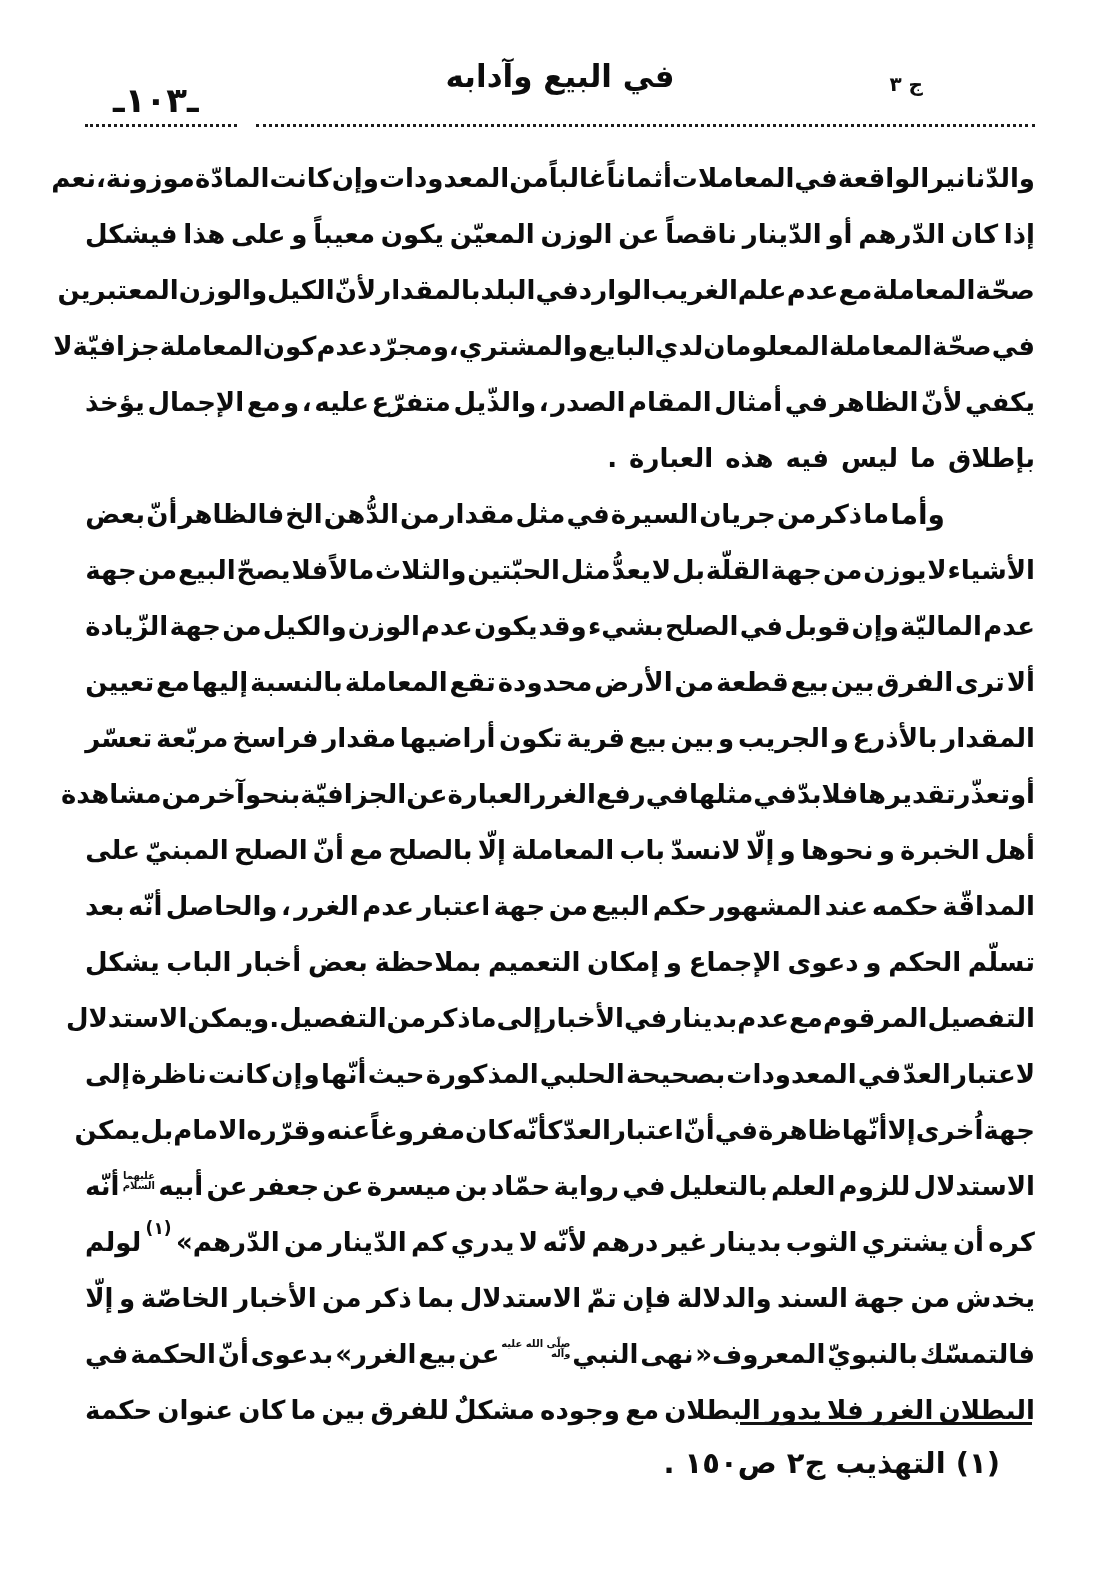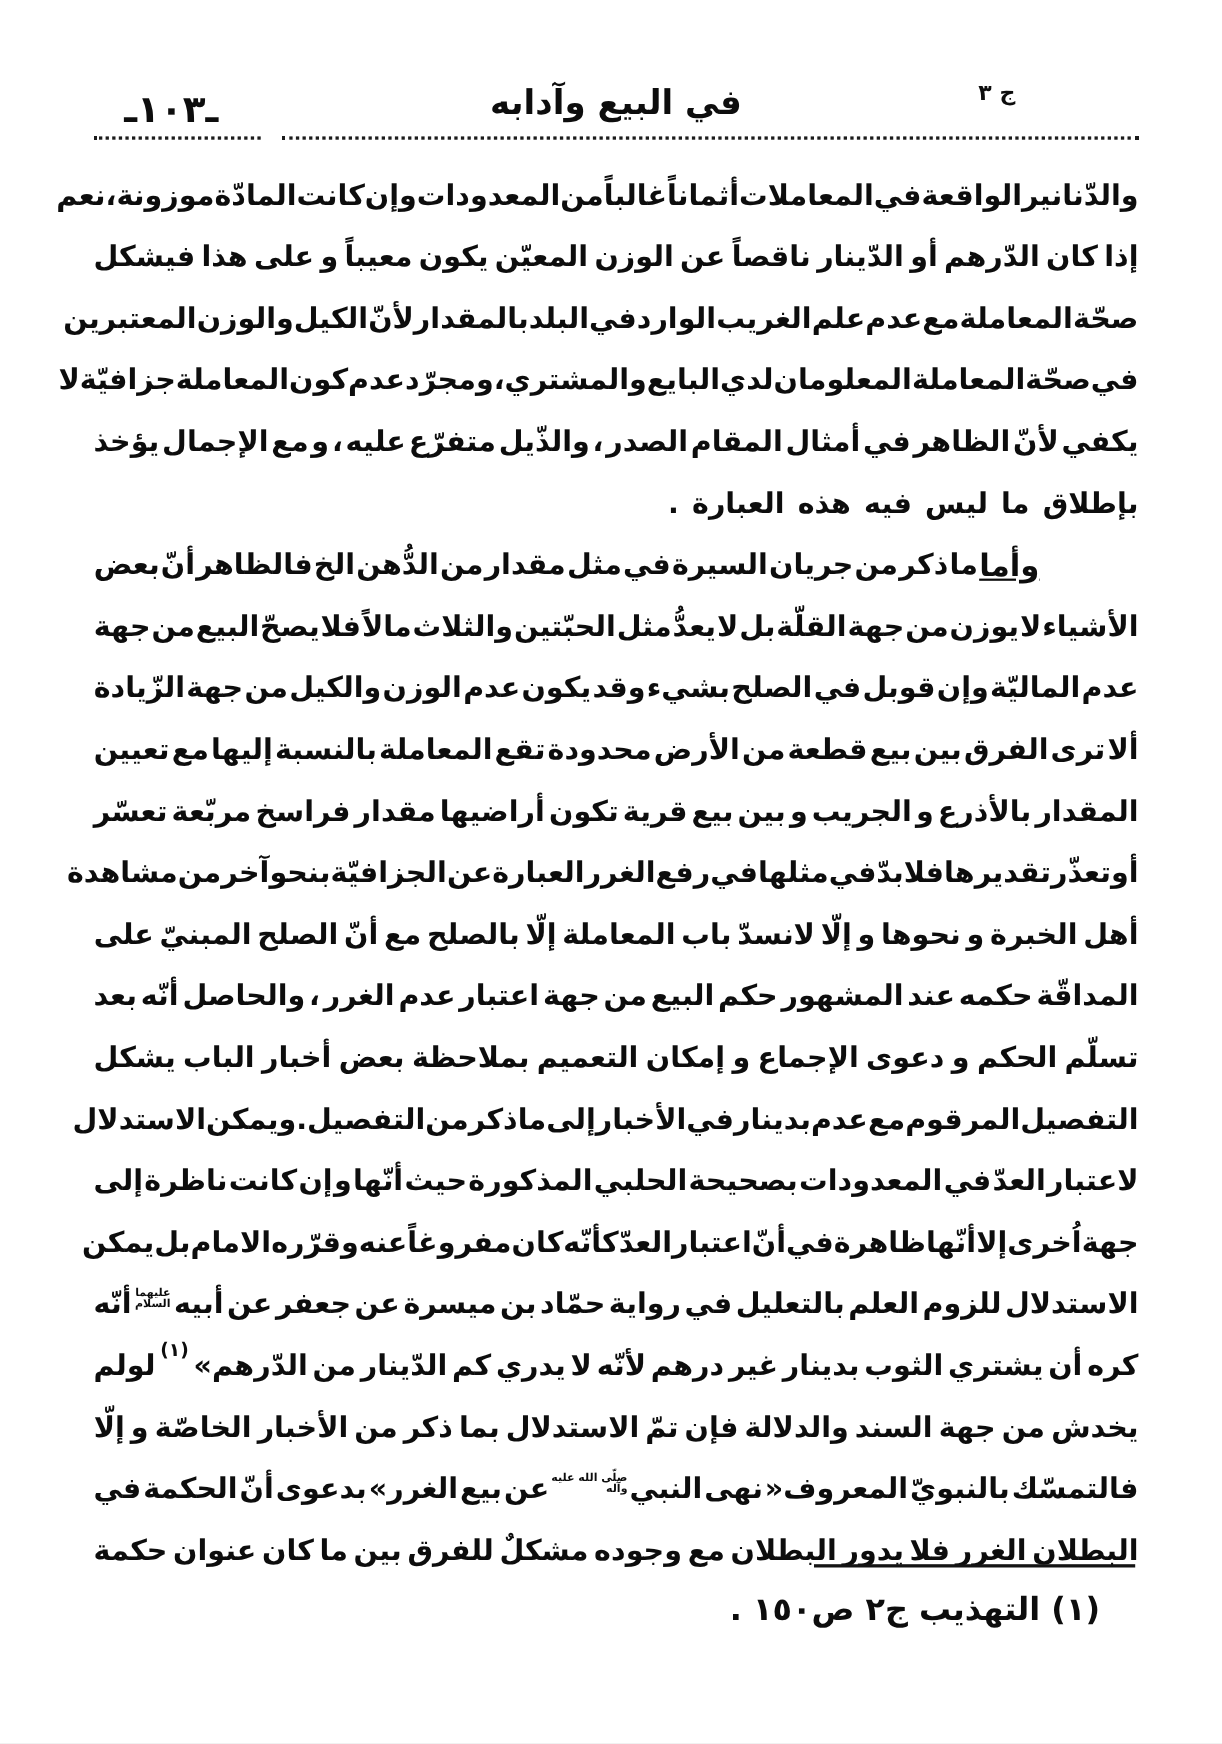--- a/index.html
+++ b/index.html
@@ -15,21 +15,21 @@
     overflow: hidden;
   }
   
   .header { position: absolute; top: 58px; left: 85px; right: 76px; height: 62px; }
   .volume {
     position: absolute; right: 112px; top: 14px;
     font-size: 20px; font-weight: bold; letter-spacing: 4px;
   }
   .title {
     position: absolute; left: 0; right: 0; top: 0;
-    text-align: center; font-size: 31px; font-weight: bold; margin-top: 18px;
+    text-align: center; font-size: 31px; font-weight: bold;
   }
   .page-number {
     position: absolute; left: 28px; top: 22px;
     font-size: 34px; font-weight: bold;
   }
   
   .rule-dotted-short {
     position: absolute; top: 124px; left: 85px; width: 152px;
     height: 0; border-bottom: 3px dotted #1c1c1c;
   }
@@ -48,21 +48,21 @@
     display: flex;
     flex-direction: row;
     justify-content: space-between;
     align-items: center;
     font-size: 26px;
     font-weight: bold;
     white-space: nowrap;
   }
   .line-end { justify-content: flex-start; gap: 12px; }
   .w { flex-shrink: 0; }
-  .lead { font-size: 28px; text-decoration: underline; }
+  .lead { font-size: 28px; }
   .honorific {
     display: flex; flex-direction: column; 
     font-size: 10px; line-height: 10px; font-weight: bold;
     margin-top: -10px; flex-shrink: 0;
   }
   .sup {
     font-size: 17px; align-self: flex-start; margin-top: 4px; flex-shrink: 0;
   }
   
   .footnote-rule {

